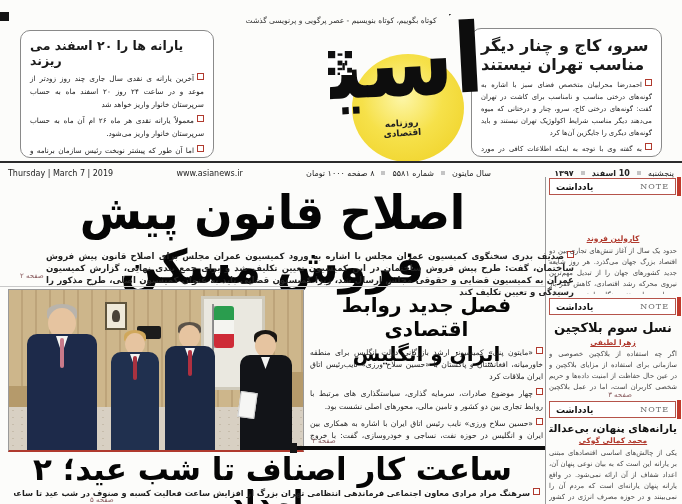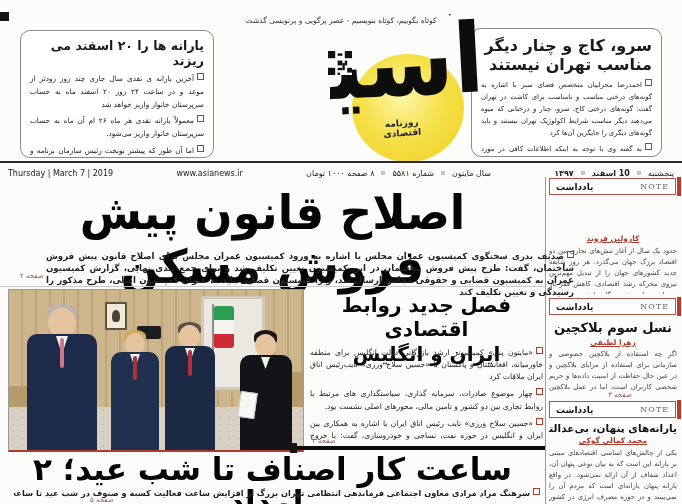--- a/index.html
+++ b/index.html
@@ -2,21 +2,21 @@
 <html lang="fa"><head>
 <meta charset="utf-8">
 <style>
   html,body{margin:0;padding:0;background:#e9e9e9;}
   .page{position:relative;width:682px;height:504px;background:#fcfcfa;overflow:hidden;
         font-family:"DejaVu Sans",sans-serif;direction:rtl;color:#1a1a1a;margin:0 auto;}
   .abs{position:absolute;box-sizing:border-box;}
 
   
   .tbox{border:1px solid #8a8a8a;border-radius:10px;padding:6px 9px 4px;background:#fff;overflow:hidden;}
-  .tbox-title{font-weight:bold;text-align:right;font-size:12.5px;margin:1px 0 5px;}
+  .tbox-title{font-weight:bold;text-align:left;font-size:12.5px;margin:1px 0 5px;}
   .tbox p{margin:0 0 4px;font-size:7.3px;line-height:1.75;text-align:justify;color:#222;}
   .sq{display:inline-block;width:5px;height:5px;border:1px solid #b03a2e;background:#fff;
       margin-left:3px;vertical-align:1px;}
 
   
   .tagline{font-size:7.5px;color:#333;text-align:center;}
   .logo-circle{border-radius:50%;background:radial-gradient(circle at 45% 40%,#fdf6a8 0%,#f6e14a 45%,#eecf21 100%);}
   .logo-text{font-size:96px;font-weight:bold;color:#0d0d0d;line-height:1;transform:rotate(-3deg) scaleX(.92);
              letter-spacing:-6px;}
   .logo-sub{font-size:9px;font-weight:bold;color:#222;transform:rotate(-4deg);}

